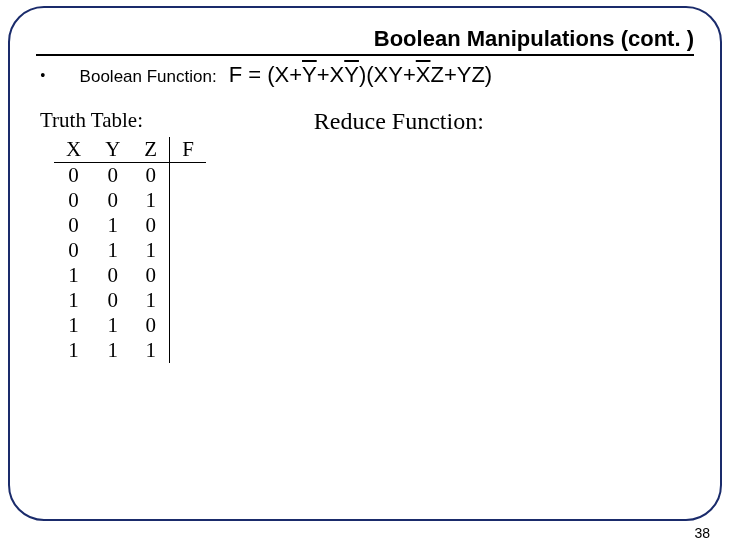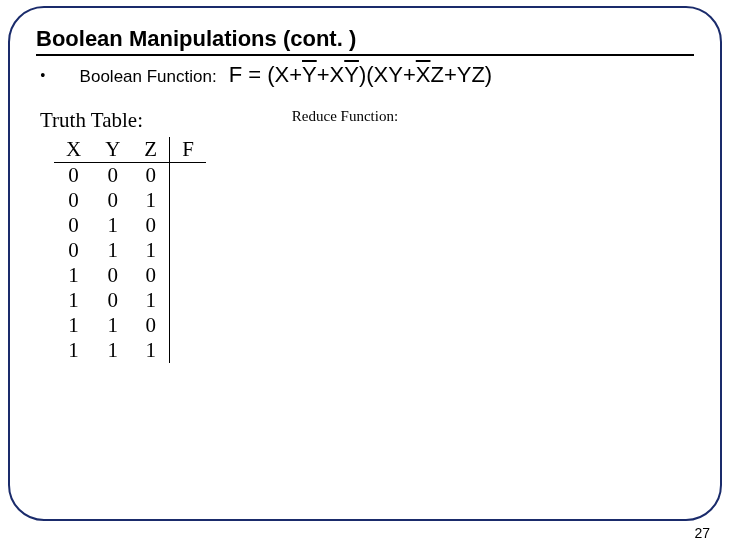--- a/index.html
+++ b/index.html
@@ -18,21 +18,21 @@
     left: 8px;
     right: 8px;
     bottom: 26px;
     border: 2px solid #1a2b6b;
     border-radius: 36px;
     padding: 18px 26px 10px 26px;
   }
   .title {
     font-family: "Comic Sans MS", "Comic Sans", cursive, sans-serif;
     font-size: 22px;
-    text-align: left;
+    text-align: right;
     margin: 0 0 2px 0;
   }
   .title-rule {
     border: none;
     border-top: 2px solid #000;
     margin: 0 0 6px 0;
   }
   .bullet-row {
     display: flex;
     align-items: baseline;
@@ -52,21 +52,21 @@
   }
   .func-expr {
     font-family: Liberation Sans, sans-serif;
     font-size: 22px;
     margin-left: 6px;
   }
   .ov { text-decoration: overline; }
   .content-row {
     display: flex;
     align-items: flex-start;
-    gap: 86px;
+    gap: 108px;
     margin-left: 4px;
   }
   .tt-block { }
   .tt-title {
     font-size: 21px;
     margin: 0 0 4px 0;
   }
   .truth-table {
     border-collapse: collapse;
     font-size: 21px;
@@ -77,21 +77,21 @@
     text-align: center;
     font-weight: normal;
   }
   .truth-table thead th {
     border-bottom: 1.5px solid #000;
   }
   .truth-table .col-z {
     border-right: 1.5px solid #000;
   }
   .reduce-title {
-    font-size: 15px;
+    font-size: 24px;
     margin: 0;
   }
   .page-num {
     position: absolute;
     right: 20px;
     bottom: 6px;
     font-family: "Comic Sans MS", "Comic Sans", cursive, sans-serif;
     font-size: 14px;
     color: #000;
   }
@@ -177,13 +177,13 @@
       </table>
     </div>
 
     <div>
       <p class="reduce-title">Reduce Function:</p>
     </div>
   </div>
 
 </div>
 
-<div class="page-num">27</div>
+<div class="page-num">38</div>
 
 </body></html>

